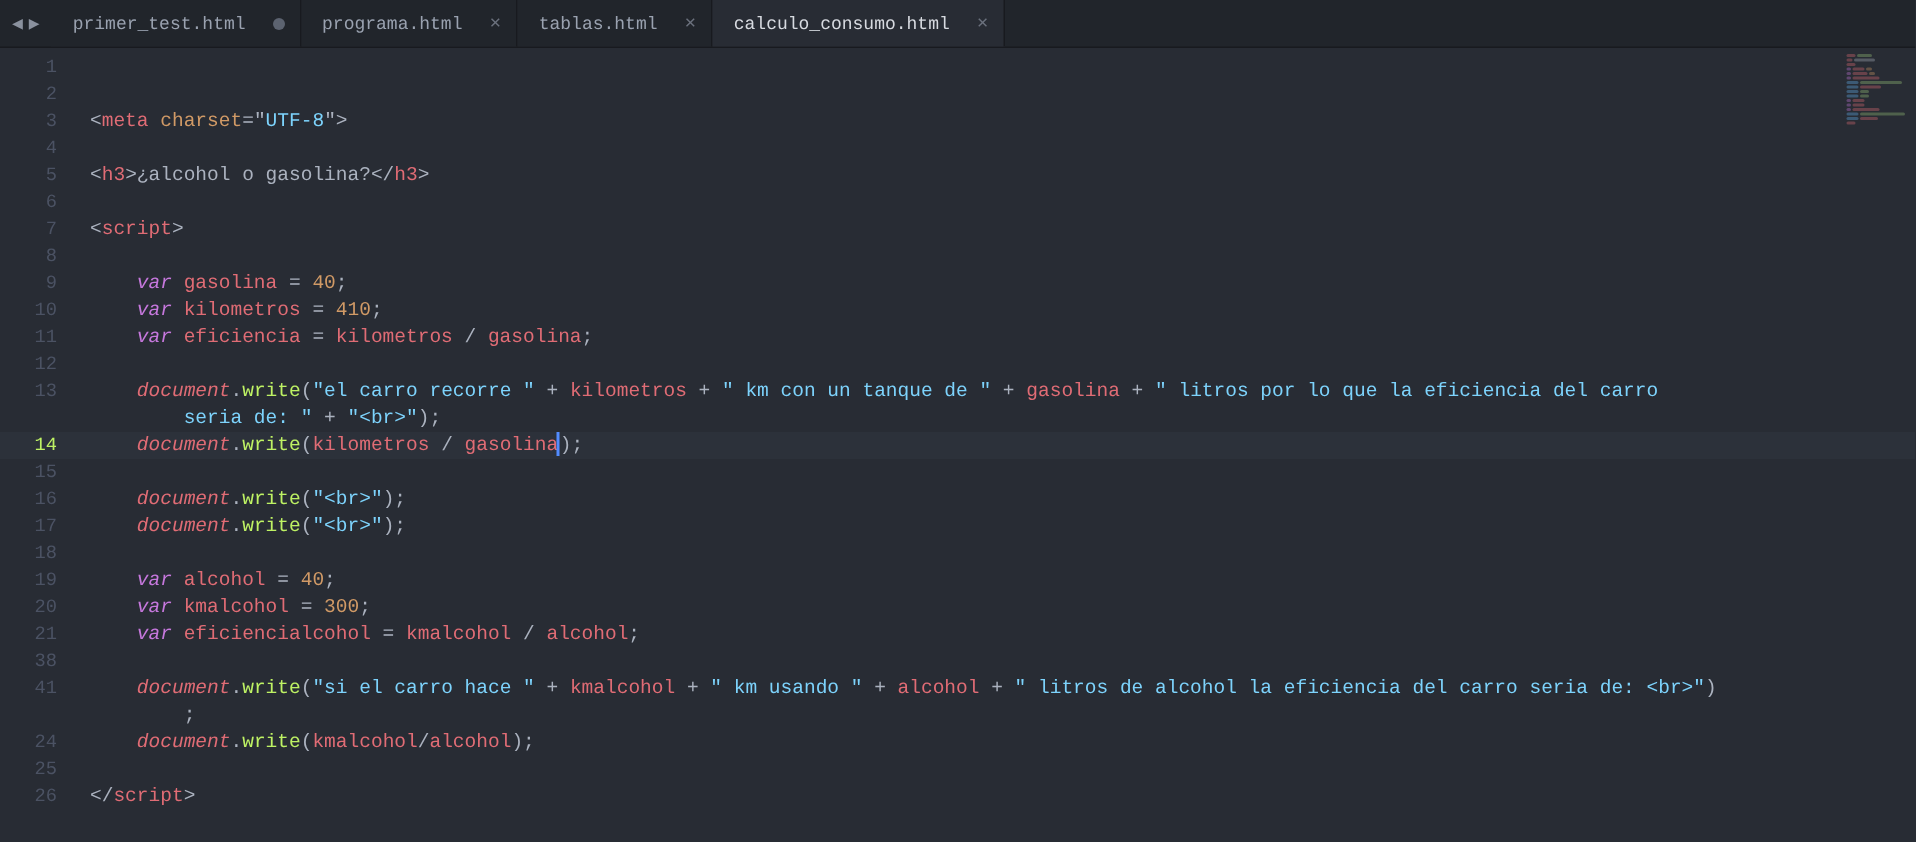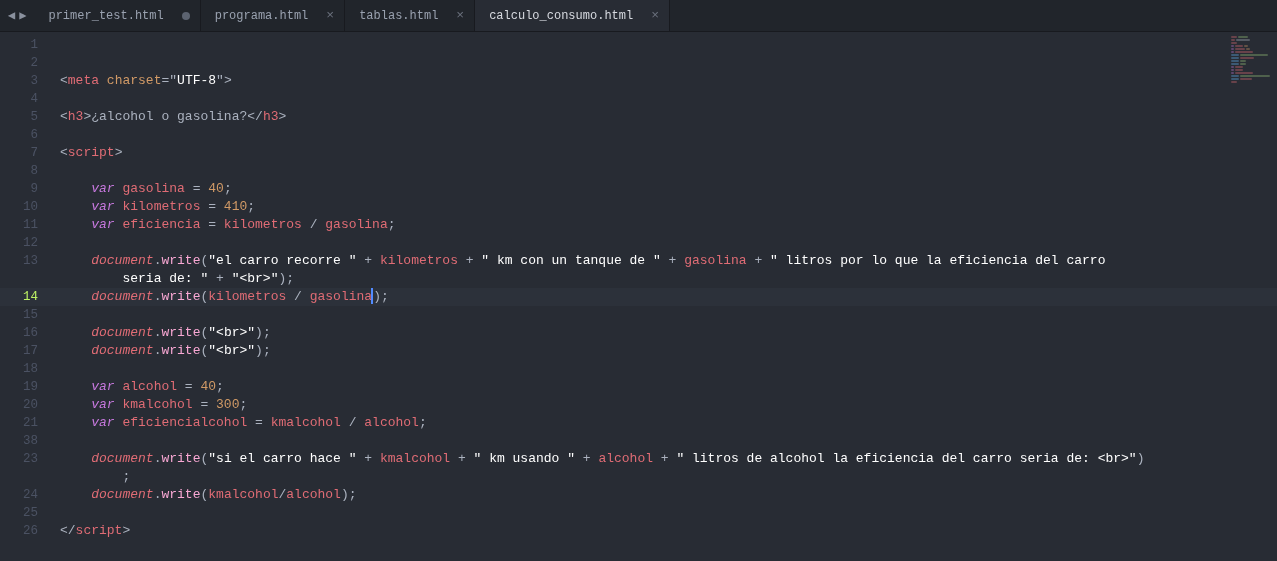--- a/index.html
+++ b/index.html
@@ -78,24 +78,24 @@
   height: 18px;
   line-height: 18px;
   white-space: pre;
   padding-left: 6px;
 }
 .row.cur { background: #2c313a; }
 
 .p  { color: #abb2bf; } 
 .t  { color: #e06c75; text-align: right; } 
 .a  { color: #d19a66; } 
-.s  { color: #ffffff; } 
+.s  { color: #7dd3fc; } 
 .k  { color: #c678dd; } 
 .v  { color: #e06c75; } 
-.fn { color: #f9a8d4; text-align: right; } 
+.fn { color: #bef264; text-align: right; } 
 .it { font-style: italic; } 
 .cursor {
   display: inline-block;
   width: 0;
   border-right: 2px solid #528bff;
   height: 16px;
   vertical-align: text-bottom;
   margin-left: -1px;
 }
 .minimap {
@@ -167,21 +167,21 @@
       <div class="ln"></div>
       <div class="ln cur">14</div>
       <div class="ln">15</div>
       <div class="ln">16</div>
       <div class="ln">17</div>
       <div class="ln">18</div>
       <div class="ln">19</div>
       <div class="ln">20</div>
       <div class="ln">21</div>
       <div class="ln">38</div>
-      <div class="ln">23</div>
+      <div class="ln">41</div>
       <div class="ln"></div>
       <div class="ln">24</div>
       <div class="ln">25</div>
       <div class="ln">26</div>
     </div>
   <div class="code" id="code">
 
     <div class="minimap">
       <div class="mm-row">
           <span class="mm-b" style="width:6px;background:#e06c75"></span>

